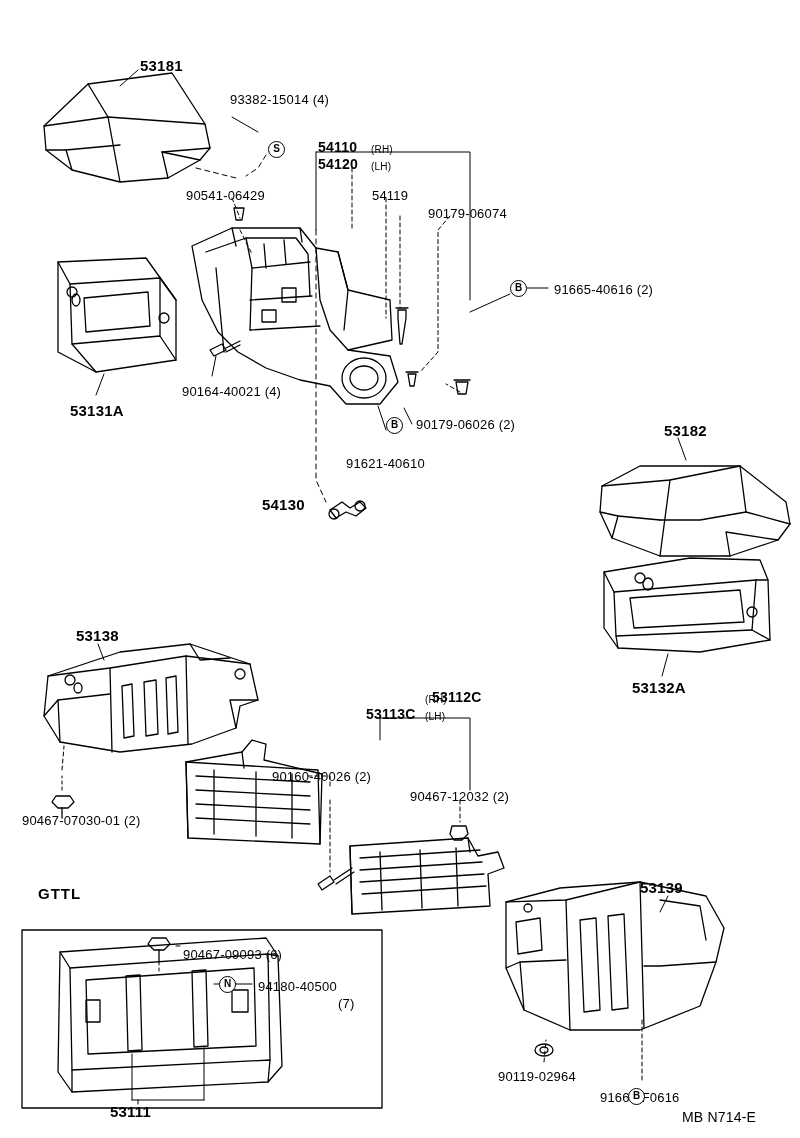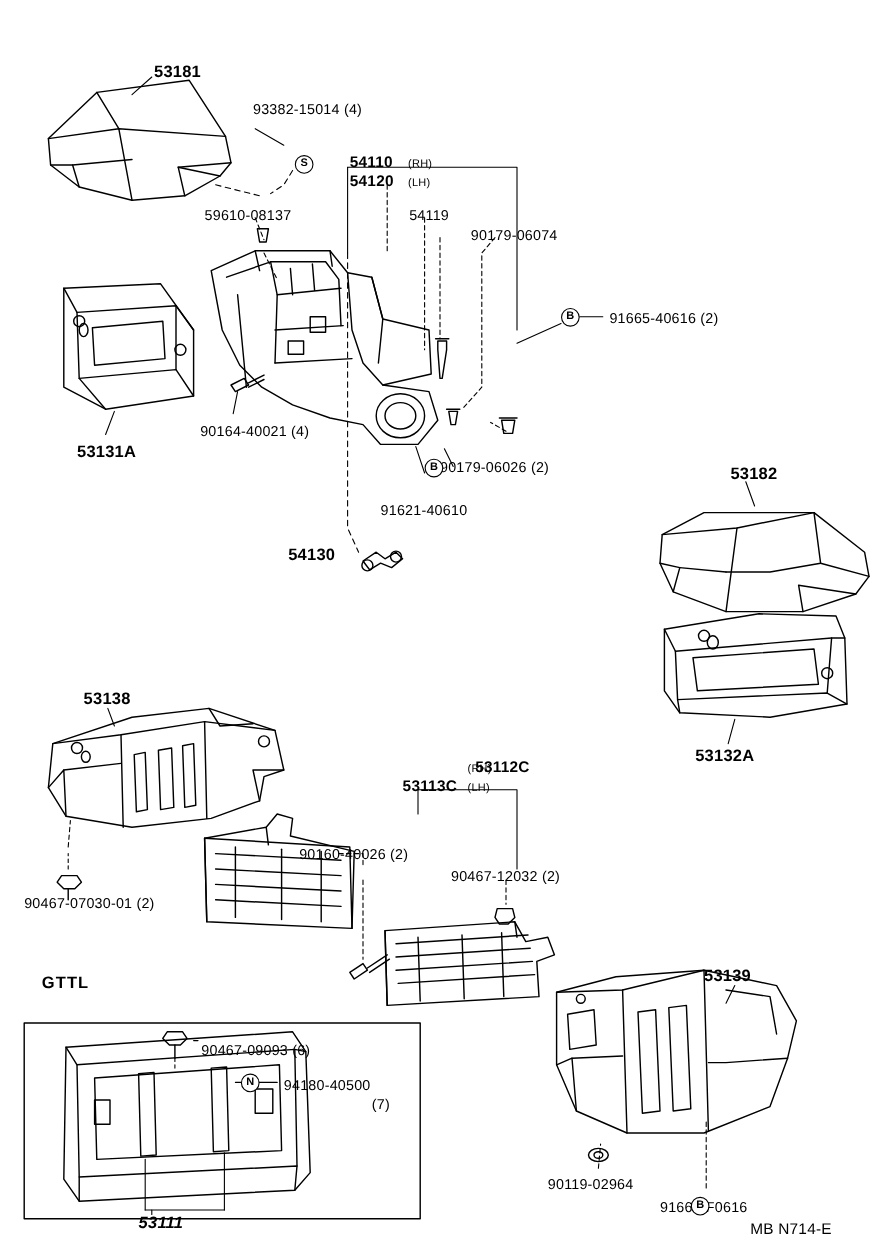--- a/index.html
+++ b/index.html
@@ -308,44 +308,44 @@
 
     </g>
   </svg>
 
   <div class="lbl lbl-part" style="left:140px; top:58px;">53181</div>
   <div class="lbl lbl-bolt" style="left:230px; top:93px;">93382-15014 (4)</div>
   <div class="lbl lbl-code" style="left:318px; top:140px;">54110</div>
   <div class="lbl lbl-side" style="left:371px; top:145px;">(RH)</div>
   <div class="lbl lbl-code" style="left:318px; top:157px;">54120</div>
   <div class="lbl lbl-side" style="left:371px; top:162px;">(LH)</div>
-  <div class="lbl lbl-bolt" style="left:186px; top:189px;">59610-08137</div>
+  <div class="lbl lbl-bolt" style="left:186px; top:189px;">90541-06429</div>
   <div class="lbl lbl-bolt" style="left:372px; top:189px;">54119</div>
   <div class="lbl lbl-bolt" style="left:428px; top:207px;">90179-06074</div>
   <div class="lbl lbl-bolt" style="left:554px; top:283px;">91665-40616 (2)</div>
   <div class="lbl lbl-bolt" style="left:182px; top:385px;">90164-40021 (4)</div>
   <div class="lbl lbl-part" style="left:70px;  top:403px;">53131A</div>
-  <div class="lbl lbl-bolt" style="left:400px; top:418px;">90179-06026 (2)</div>
+  <div class="lbl lbl-bolt" style="left:416px; top:418px;">90179-06026 (2)</div>
   <div class="lbl lbl-bolt" style="left:346px; top:457px;">91621-40610</div>
   <div class="lbl lbl-part" style="left:262px; top:497px;">54130</div>
   <div class="lbl lbl-part" style="left:664px; top:423px;">53182</div>
   <div class="lbl lbl-part" style="left:632px; top:680px;">53132A</div>
   <div class="lbl lbl-part" style="left:76px;  top:628px;">53138</div>
   <div class="lbl lbl-bolt" style="left:22px;  top:814px;">90467-07030-01 (2)</div>
   <div class="lbl lbl-code" style="left:384px; top:690px;margin-left:48px;">53112C</div>
   <div class="lbl lbl-side" style="left:425px; top:695px;">(RH)</div>
   <div class="lbl lbl-code" style="left:366px; top:707px;">53113C</div>
   <div class="lbl lbl-side" style="left:425px; top:712px;">(LH)</div>
   <div class="lbl lbl-bolt" style="left:272px; top:770px;">90160-40026 (2)</div>
   <div class="lbl lbl-bolt" style="left:410px; top:790px;">90467-12032 (2)</div>
   <div class="lbl lbl-part" style="left:640px; top:880px;">53139</div>
   <div class="lbl lbl-bolt" style="left:183px; top:948px;">90467-09093 (6)</div>
   <div class="lbl lbl-bolt" style="left:258px; top:980px;">94180-40500</div>
   <div class="lbl lbl-bolt" style="left:338px; top:997px;">(7)</div>
-  <div class="lbl lbl-part" style="left:126px; top:1104px;font-style:italic;">53111</div>
+  <div class="lbl lbl-part" style="left:110px; top:1104px;">53111</div>
   <div class="lbl lbl-bolt" style="left:498px; top:1070px;">90119-02964</div>
   <div class="lbl lbl-bolt" style="left:600px; top:1091px;">91665-F0616</div>
 
   <div class="circ" style="left:268px; top:141px;">S</div>
   <div class="circ" style="left:510px; top:280px;">B</div>
   <div class="circ" style="left:386px; top:417px;">B</div>
   <div class="circ" style="left:219px; top:976px;">N</div>
   <div class="circ" style="left:628px; top:1088px;">B</div>
 
   <div class="lbl lbl-gttl" style="left:38px; top:886px;">GTTL</div>

